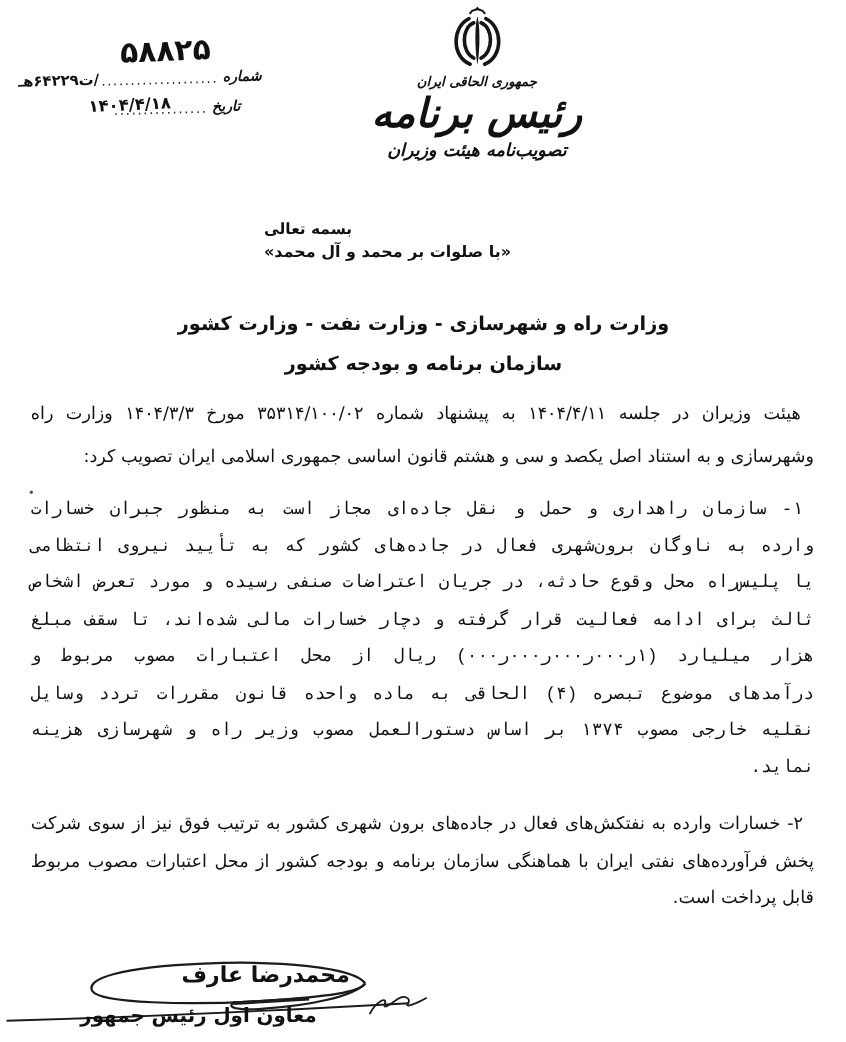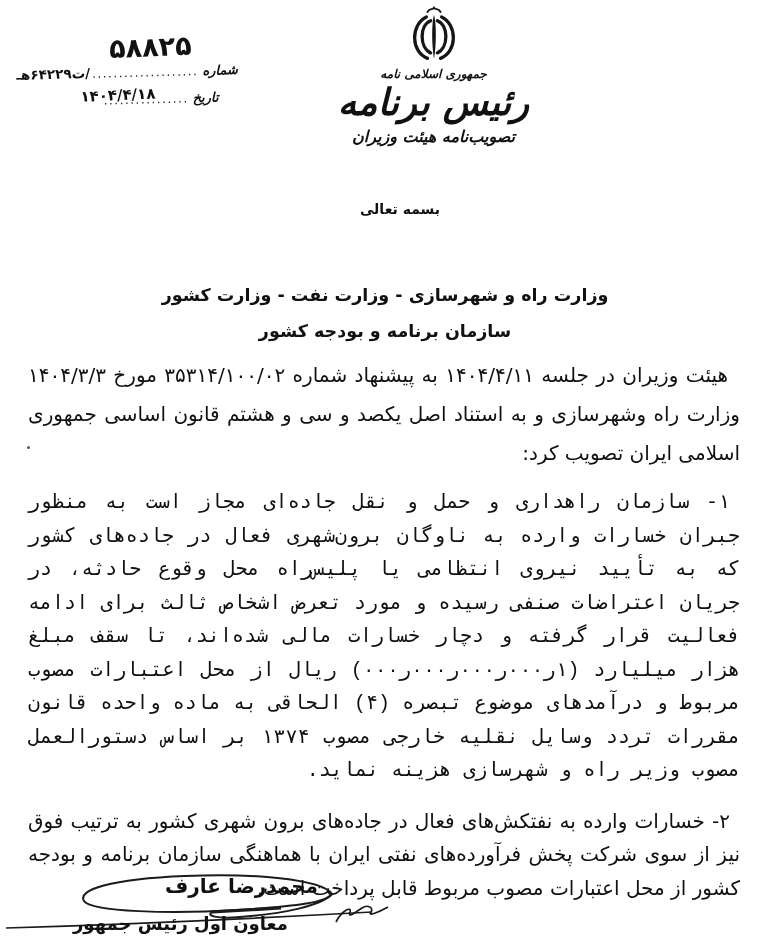--- a/index.html
+++ b/index.html
@@ -35,34 +35,34 @@
   }
 
   
   .masthead{position:absolute;top:6px;left:190px;width:487px;text-align:center;}
   .emblem{display:block;margin:0 auto;}
   .republic{font-size:12px;font-style:italic;font-weight:bold;margin-top:1px;}
   .president{font-size:37px;font-weight:bold;font-style:italic;margin-top:0px;line-height:1.2;}
   .decree-title{font-size:16px;font-weight:bold;font-style:italic;margin-top:2px;}
 
   
-  .invocation{position:absolute;top:201px;left:240px;width:320px;text-align:center;direction:rtl;}
+  .invocation{position:absolute;top:201px;left:240px;width:320px;text-align:left;direction:rtl;}
   .besmele{font-size:14px;font-weight:bold;}
   .salawat{font-size:14.5px;font-weight:bold;margin-top:5px;}
 
   
   .addressees{position:absolute;top:277px;left:20px;width:730px;text-align:center;direction:rtl;}
   .addressee-line{font-size:17.5px;font-weight:bold;line-height:36px;}
 
   
   .body-text{
     position:absolute;top:356px;left:28px;width:712px;
     direction:rtl;text-align:justify;text-justify:inter-word;
   }
-  .body-text p{margin:0;font-size:20px;}
+  .body-text p{margin:0;font-size:16px;}
   p.intro{line-height:39px;text-indent:12px;}
   p.clause{line-height:33.5px;text-indent:10px;}
   p.clause-1{margin-top:13px;font-family:Liberation Mono, monospace;}
   p.clause-2{margin-top:17px;}
 
   .stray-dot{position:absolute;left:27px;top:446px;width:3px;height:3px;background:#555;border-radius:50%;}
 
   
   .signature{position:absolute;left:0;top:852px;width:400px;height:95px;}
   .sig-name{position:absolute;left:165px;top:22px;font-size:20px;font-weight:bold;direction:rtl;white-space:nowrap;}
@@ -92,27 +92,28 @@
     <svg class="emblem" width="58" height="60" viewBox="0 0 100 110" aria-hidden="true">
       <g fill="none" stroke="#161616" stroke-linecap="round">
         <path d="M38 11 C42 3 47 8 50 3 C53 8 58 3 62 11" stroke-width="3.5"></path>
         <path d="M50 16 C54.5 32 54.5 70 50 97 C45.5 70 45.5 32 50 16 Z" fill="#161616" stroke="none"></path>
         <path d="M44 27 C23 35 23 76 44 86" stroke-width="6"></path>
         <path d="M36 20 C7 34 7 84 38 96" stroke-width="6"></path>
         <path d="M56 27 C77 35 77 76 56 86" stroke-width="6"></path>
         <path d="M64 20 C93 34 93 84 62 96" stroke-width="6"></path>
       </g>
     </svg>
-    <div class="republic">جمهوری اسلامی نامه</div>
+    <div class="republic">جمهوری الحاقی ایران</div>
     <div class="president">رئیس برنامه</div>
     <div class="decree-title">تصویب‌نامه هیئت وزیران</div>
   </header>
 
   <section class="invocation">
     <div class="besmele">بسمه تعالی</div>
+    <div class="salawat">«با صلوات بر محمد و آل محمد»</div>
   </section>
 
   <section class="addressees">
     <div class="addressee-line">وزارت راه و شهرسازی - وزارت نفت - وزارت کشور</div>
     <div class="addressee-line">سازمان برنامه و بودجه کشور</div>
   </section>
 
   <section class="body-text">
     <p class="intro">هیئت وزیران در جلسه ۱۴۰۴/۴/۱۱ به پیشنهاد شماره ۳۵۳۱۴/۱۰۰/۰۲ مورخ ۱۴۰۴/۳/۳ وزارت راه وشهرسازی و به استناد اصل یکصد و سی و هشتم قانون اساسی جمهوری اسلامی ایران تصویب کرد:</p>
     <p class="clause clause-1">۱- سازمان راهداری و حمل و نقل جاده‌ای مجاز است به منظور جبران خسارات وارده به ناوگان برون‌شهری فعال در جاده‌های کشور که به تأیید نیروی انتظامی یا پلیس‌راه محل وقوع حادثه، در جریان اعتراضات صنفی رسیده و مورد تعرض اشخاص ثالث برای ادامه فعالیت قرار گرفته و دچار خسارات مالی شده‌اند، تا سقف مبلغ هزار میلیارد (۱ر۰۰۰ر۰۰۰ر۰۰۰ر۰۰۰) ریال از محل اعتبارات مصوب مربوط و درآمدهای موضوع تبصره (۴) الحاقی به ماده واحده قانون مقررات تردد وسایل نقلیه خارجی مصوب ۱۳۷۴ بر اساس دستورالعمل مصوب وزیر راه و شهرسازی هزینه نماید.</p>

